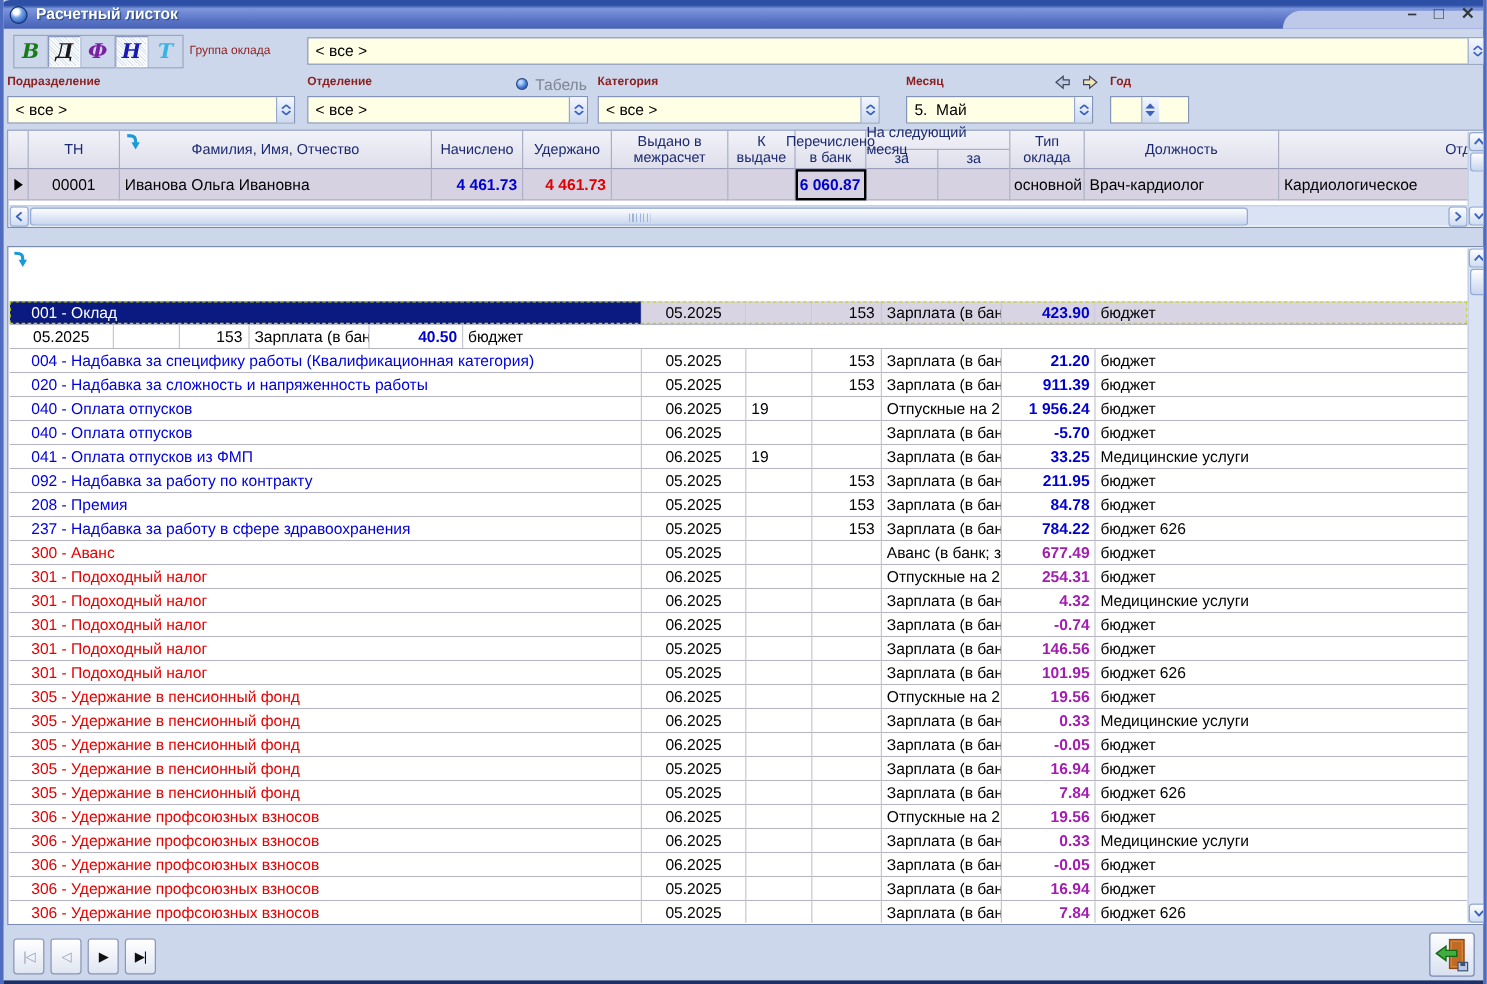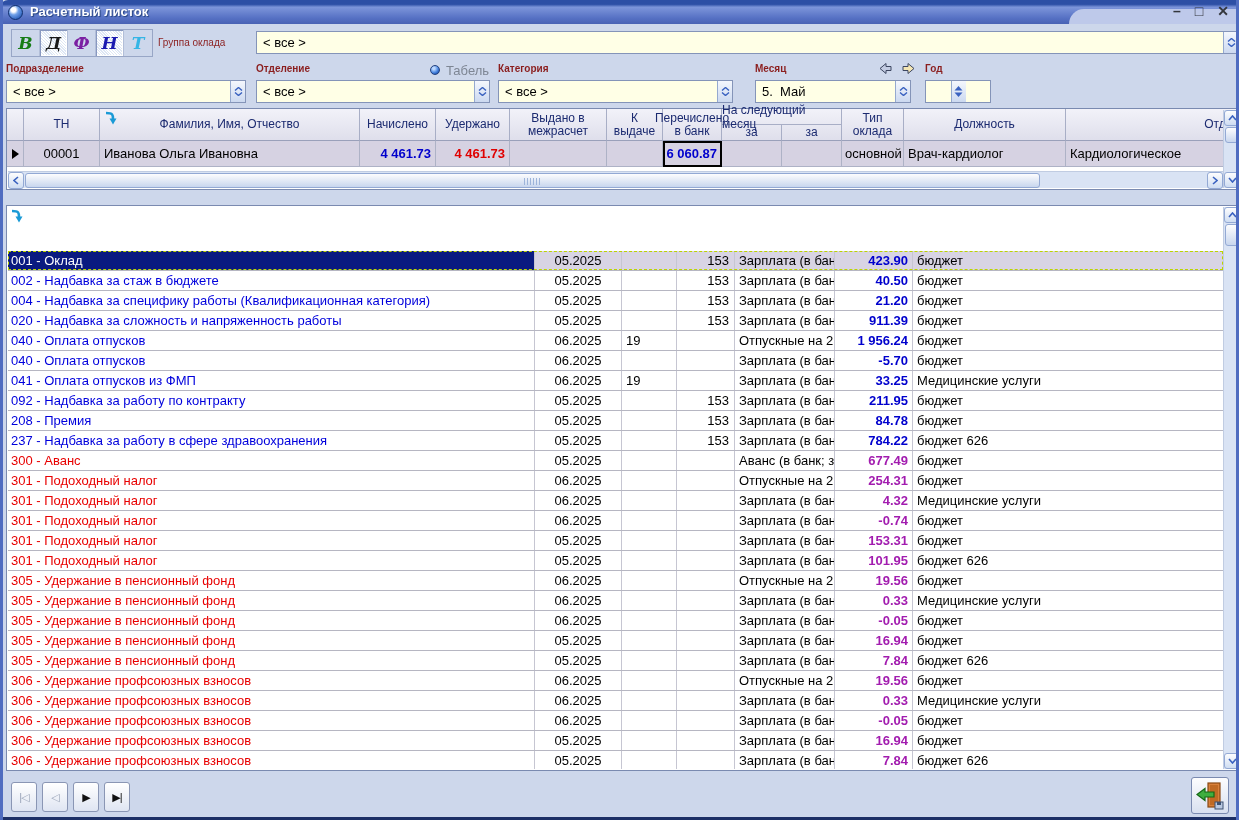--- a/index.html
+++ b/index.html
@@ -87,21 +87,21 @@
   .red-num{color:#e00000;}
   .focus-cell{outline:2px solid #000;outline-offset:-2px;}
   .row-marker{width:0;height:0;border-left:7px solid #000;border-top:5px solid transparent;
     border-bottom:5px solid transparent;}
   
   .det-hdr{height:44px;}
   .det-body{position:absolute;left:1px;top:45px;right:18px;bottom:1px;overflow:hidden;}
   .drow{display:flex;height:20px;line-height:19px;border-bottom:1px solid #b6b6c2;
     background:#fff;position:relative;font-size:13px;}
   .dcell{border-right:1px solid #c6c6d2;overflow:hidden;white-space:nowrap;padding:0 4px;}
-  .c-code{width:527px;padding-left:3px;}
+  .c-code{width:527px;padding-left:18px;}
   .c-date{width:87px;text-align:center;}
   .c-days{width:55px;text-align:left;padding-right:8px;}
   .c-hours{width:58px;text-align:right;padding-right:5px;}
   .c-ved{width:100px;color:#000;}
   .c-sum{width:78px;text-align:right;font-weight:bold;}
   .c-fin{flex:1;border-right:none;color:#000;}
   .t-a .c-code{color:#0000dc;}
   .t-d .c-code{color:#e80000;}
   .t-a .c-sum{color:#0000cd;}
   .t-d .c-sum{color:#a21caf;}
@@ -327,21 +327,20 @@
         <div class="drow t-a current">
           <div class="dcell c-code">001 - Оклад</div>
           <div class="dcell c-date">05.2025</div>
           <div class="dcell c-days"></div>
           <div class="dcell c-hours">153</div>
           <div class="dcell c-ved">Зарплата (в бан</div>
           <div class="dcell c-sum">423.90</div>
           <div class="dcell c-fin">бюджет</div>
         </div>
         <div class="drow t-a">
-          <div class="dcell c-code">002 - Надбавка за стаж в бюджете</div>
           <div class="dcell c-date">05.2025</div>
           <div class="dcell c-days"></div>
           <div class="dcell c-hours">153</div>
           <div class="dcell c-ved">Зарплата (в бан</div>
           <div class="dcell c-sum">40.50</div>
           <div class="dcell c-fin">бюджет</div>
         </div>
         <div class="drow t-a">
           <div class="dcell c-code">004 - Надбавка за специфику работы (Квалификационная категория)</div>
           <div class="dcell c-date">05.2025</div>
@@ -449,21 +448,21 @@
           <div class="dcell c-ved">Зарплата (в бан</div>
           <div class="dcell c-sum">-0.74</div>
           <div class="dcell c-fin">бюджет</div>
         </div>
         <div class="drow t-d">
           <div class="dcell c-code">301 - Подоходный налог</div>
           <div class="dcell c-date">05.2025</div>
           <div class="dcell c-days"></div>
           <div class="dcell c-hours"></div>
           <div class="dcell c-ved">Зарплата (в бан</div>
-          <div class="dcell c-sum">153.31</div>
+          <div class="dcell c-sum">146.56</div>
           <div class="dcell c-fin">бюджет</div>
         </div>
         <div class="drow t-d">
           <div class="dcell c-code">301 - Подоходный налог</div>
           <div class="dcell c-date">05.2025</div>
           <div class="dcell c-days"></div>
           <div class="dcell c-hours"></div>
           <div class="dcell c-ved">Зарплата (в бан</div>
           <div class="dcell c-sum">101.95</div>
           <div class="dcell c-fin">бюджет 626</div>

